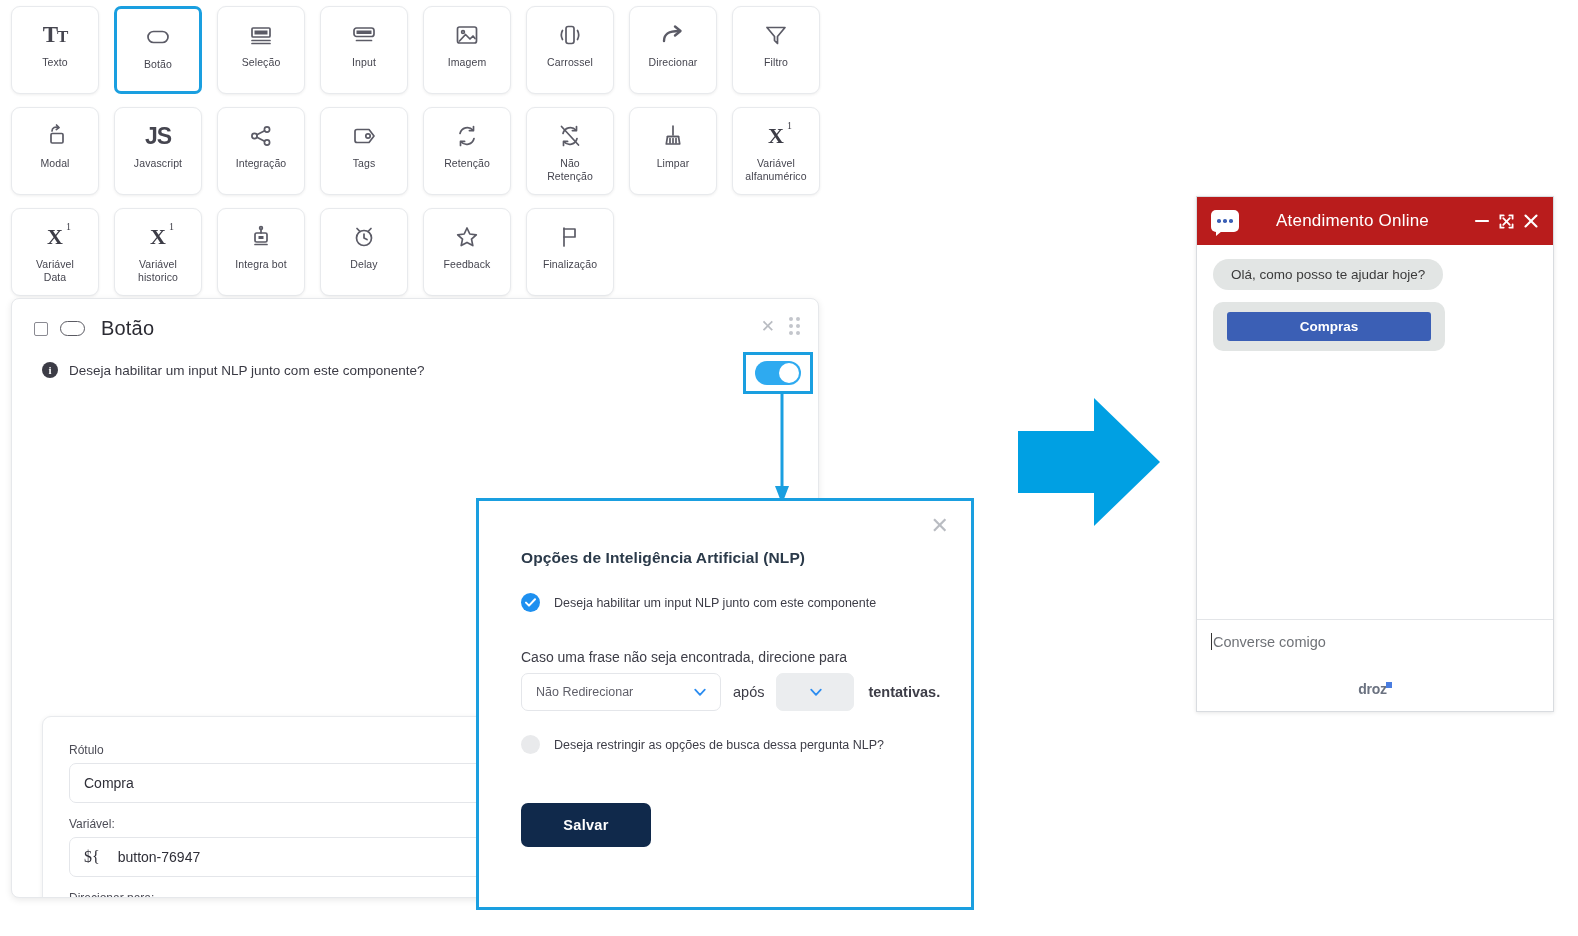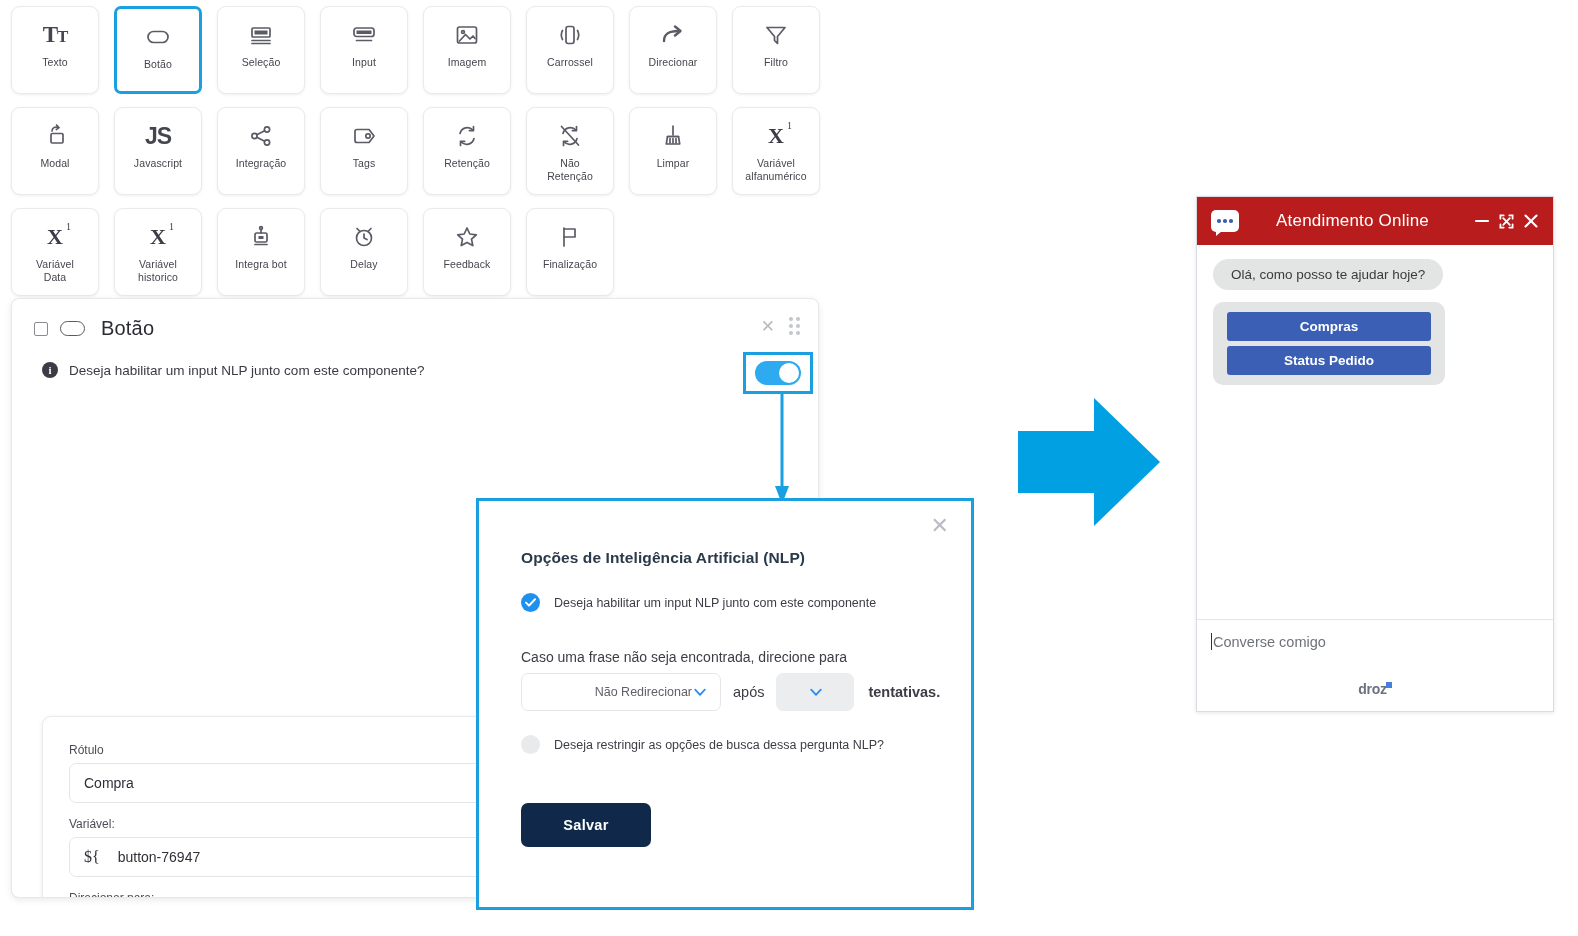--- a/index.html
+++ b/index.html
@@ -132,21 +132,21 @@
   .check-on {
     width:19px; height:19px; border-radius:50%; background:#1e90f0;
     display:flex; align-items:center; justify-content:center; flex:none; cursor:pointer;
   }
   .check-on svg { display:block; }
   #modal-check-label { margin-left:14px; font-size:12.5px; color:#3d3d47; }
   #modal-q { position:absolute; left:42px; top:148px; font-size:14px; color:#3d3d47; }
   #modal-selects { position:absolute; left:42px; top:172px; display:flex; align-items:center; }
   .sel {
     height:38px; border:1px solid #e4e6ea; border-radius:7px; background:#fff;
-    display:flex; align-items:center; justify-content:flex-end;
+    display:flex; align-items:center; justify-content:space-between;
     padding:0 12px 0 14px; font-size:12.5px; color:#5f5f69; cursor:pointer;
   }
   .sel.wide { width:200px; }
   .sel.small { width:78px; background:#ebedef; border-color:#ebedef; justify-content:center; }
   .chev { width:16px; height:16px; display:block; }
   .between { margin:0 12px; font-size:14.5px; color:#3d3d47; }
   #after-txt { margin-left:14px; font-size:14.5px; color:#3d3d47;font-weight:bold; }
   #modal-toggle-row { position:absolute; left:42px; top:234px; display:flex; align-items:center; }
   .check-off {
     width:19px; height:19px; border-radius:50%; background:#e9eaec; flex:none; cursor:pointer;
@@ -569,20 +569,19 @@
       <svg width="16" height="16" viewBox="0 0 16 16">
           <line x1="2.5" y1="2.5" x2="13.5" y2="13.5" stroke="#fff" stroke-width="2.1" stroke-linecap="round"></line>
           <line x1="13.5" y1="2.5" x2="2.5" y2="13.5" stroke="#fff" stroke-width="2.1" stroke-linecap="round"></line>
         </svg>
     </span>
   </div>
   <div id="chat-body">
     <div id="chat-greeting">Olá, como posso te ajudar hoje?</div>
     <div id="chat-options">
         <div class="chat-opt">Compras</div>
-        <div class="chat-opt">Status Pedido</div>
       </div>
   </div>
   <div id="chat-footer">
     <div id="chat-input-text">Converse comigo</div>
     <div id="droz-logo"><span>droz</span><sup></sup></div>
   </div>
 </div>
 
 </body></html>

